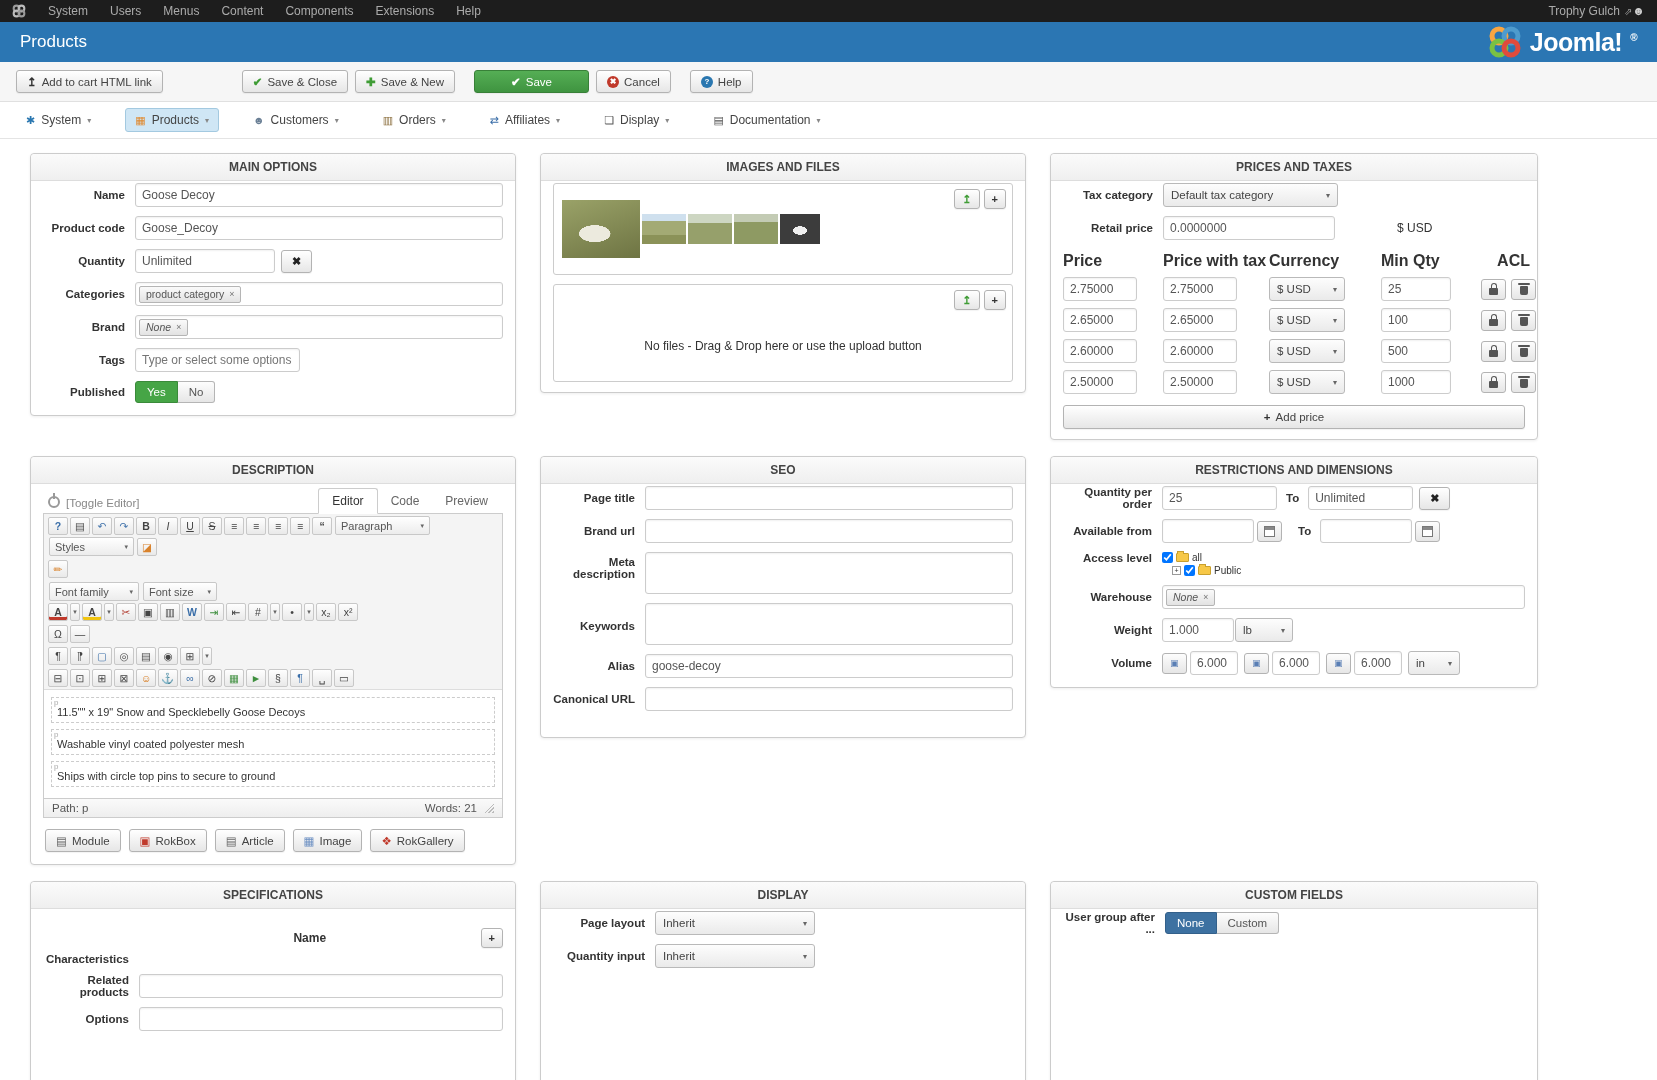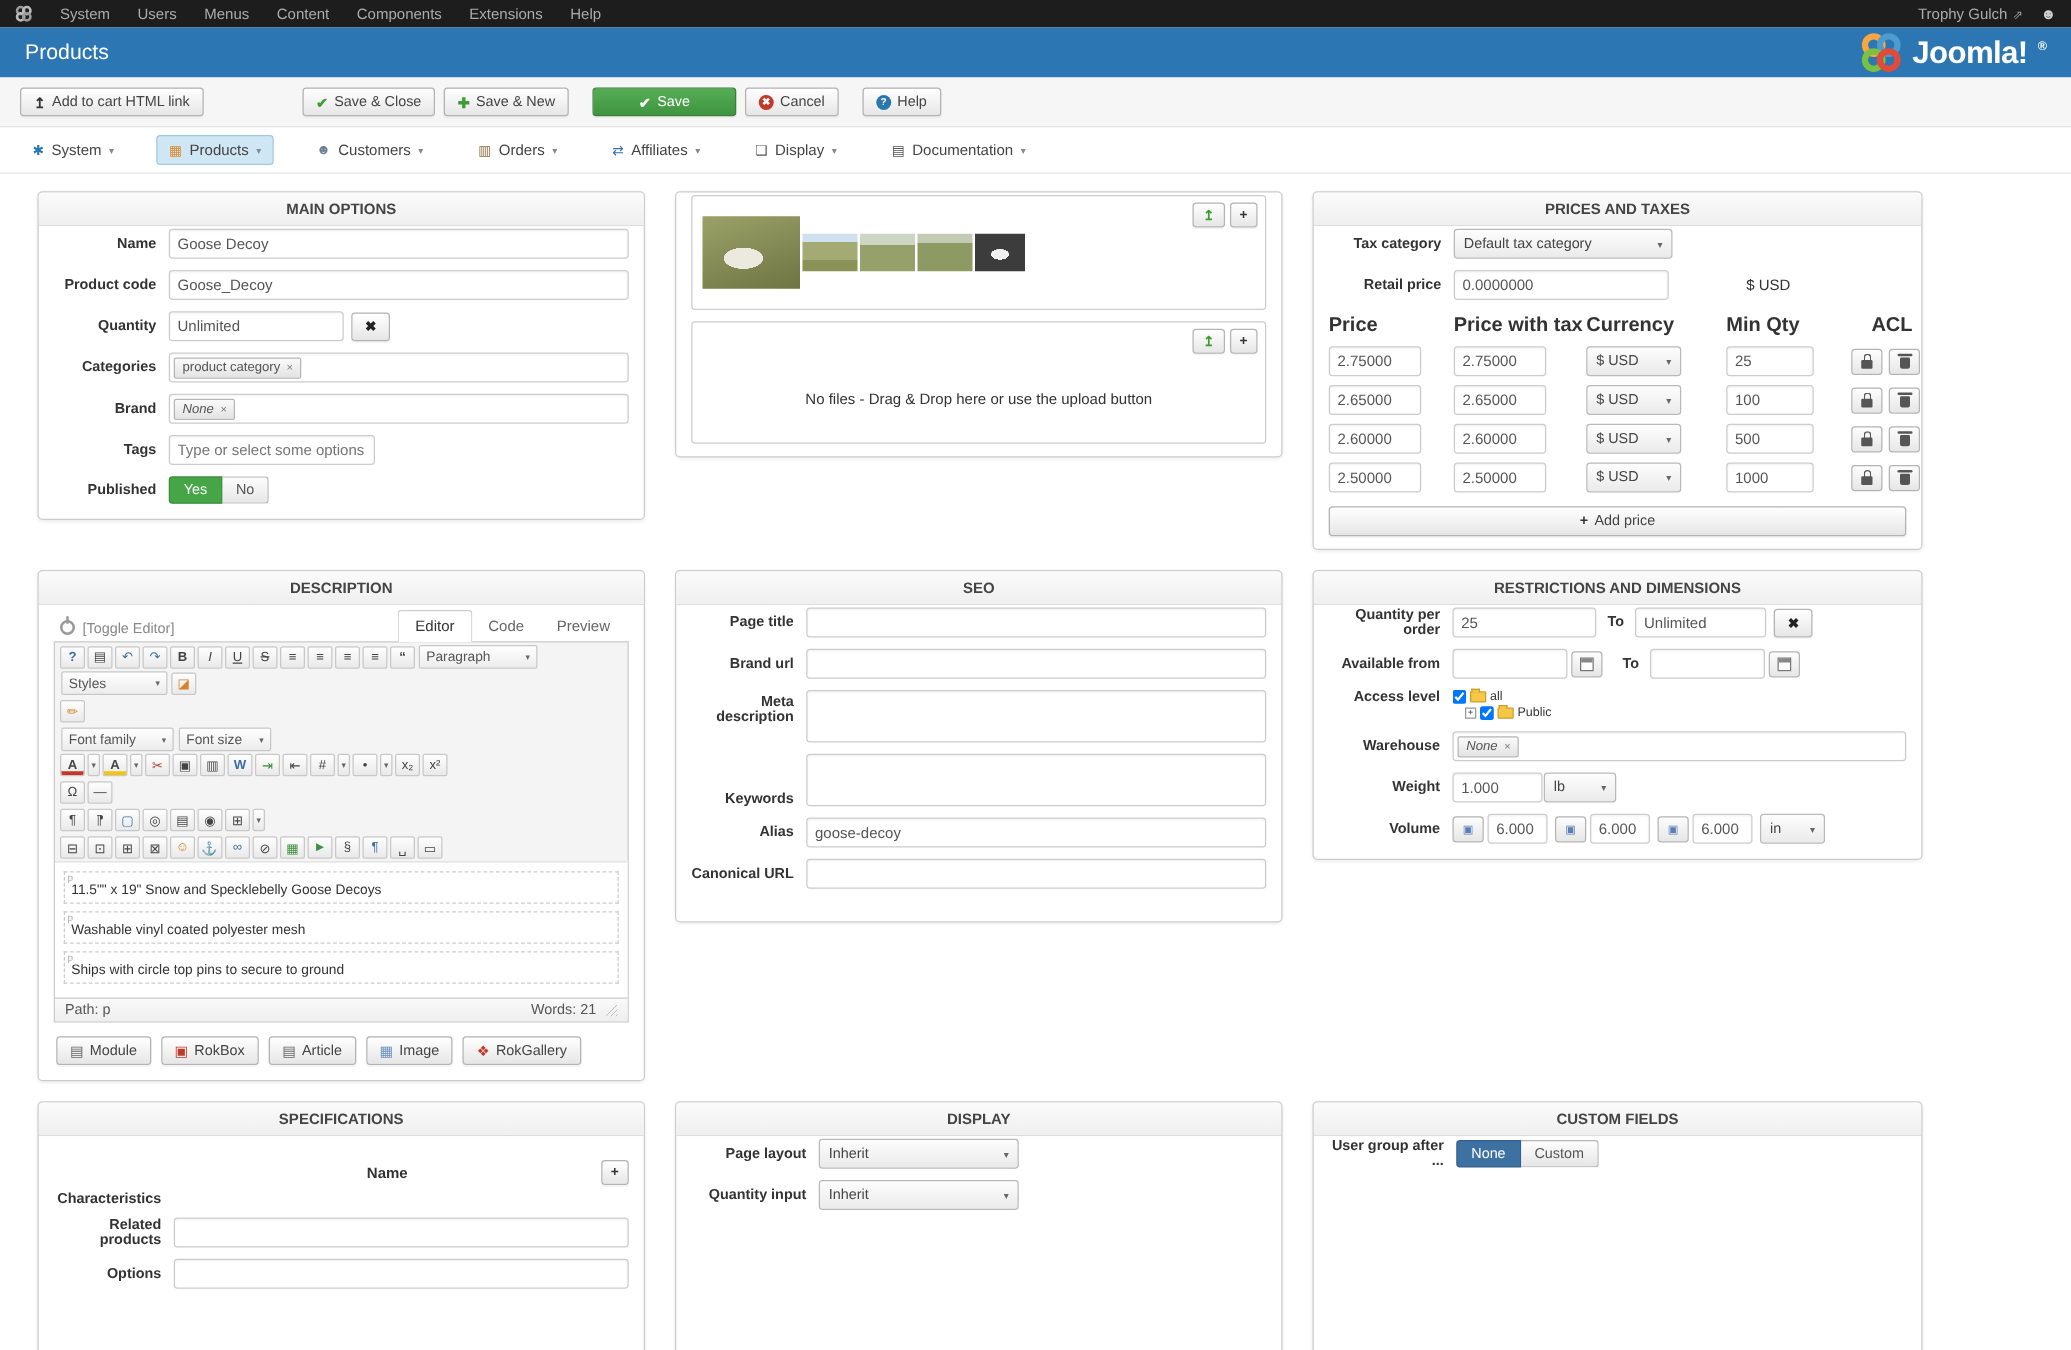--- a/index.html
+++ b/index.html
@@ -2,21 +2,21 @@
 <html><head>
 <meta charset="utf-8">
 <style>
 *{box-sizing:border-box}
 body{margin:0;font-family:"Liberation Sans",sans-serif;background:#fff;color:#333;min-width:1657px;font-size:12px}
 button{font-family:inherit;cursor:pointer}
 input,textarea{font-family:inherit}
 
 .topbar{height:22px;background:#1d1d1d;display:flex;align-items:center;gap:22px;padding:0 12px;font-size:12px;color:#ababab}
 .tmenu{cursor:pointer}
-.topbar .right{margin-left:auto;display:flex;align-items:center;gap:14px}
+.topbar .right{margin-left:auto;display:flex;align-items:center;}
 .extic{font-size:10px;color:#9a9a9a;margin-left:4px}
 .personic{font-size:12px;color:#cfcfcf}
 
 .hdr{height:40px;background:#2b76b3;display:flex;align-items:center;padding:0 20px;color:#fff}
 .hdr .title{font-size:17px}
 .hdr .brand{margin-left:auto;display:flex;align-items:center;gap:8px;font-size:25px;font-weight:bold;letter-spacing:-.5px}
 .hdr .reg{font-size:10px;vertical-align:top;margin-top:-10px}
 
 .tstrip{background:#f6f6f6;border-bottom:1px solid #e0e0e0;padding:8px 16px;display:flex;gap:7px;align-items:center}
 .btn{display:inline-flex;align-items:center;gap:5px;height:23px;padding:0 10px;border:1px solid #b3b3b3;border-radius:3px;background:linear-gradient(#fff,#e6e6e6);font-size:11.5px;color:#444;box-shadow:0 1px 1px rgba(0,0,0,.05)}
@@ -273,20 +273,21 @@
           <label class="flabel">Published</label>
           <span class="tgl">
             <span class="t on-green">Yes</span>
             <span class="t">No</span>
           </span>
         </div>
     </div>
   </section>
 
   <section class="panel">
+    <div class="panel-h">IMAGES AND FILES</div>
     <div class="panel-b">
       <div class="imgbox">
         <div class="thumbs">
           <div class="t1"></div>
           <div class="t2"></div>
           <div class="t3"></div>
           <div class="t4"></div>
           <div class="t5"></div>
         </div>
         <div class="box-actions">
@@ -559,21 +560,21 @@
           <input class="inp flex1" style="">
         </div>
       <div class="frow">
           <label class="flabel">Brand url</label>
           <input class="inp flex1" style="">
         </div>
       <div class="frow" style="align-items:flex-start">
           <label class="flabel" style="padding-top:4px">Meta description</label>
           <textarea class="txta flex1" style=""></textarea>
         </div>
-      <div class="frow" style="align-items:flex-end">
+      <div class="frow" style="align-items:center">
           <label class="flabel" style="padding-top:4px">Keywords</label>
           <textarea class="txta flex1" style=""></textarea>
         </div>
       <div class="frow">
           <label class="flabel">Alias</label>
           <input class="inp flex1" value="goose-decoy" style="">
         </div>
       <div class="frow" style="margin-bottom:16px">
           <label class="flabel">Canonical URL</label>
           <input class="inp flex1" style="">

